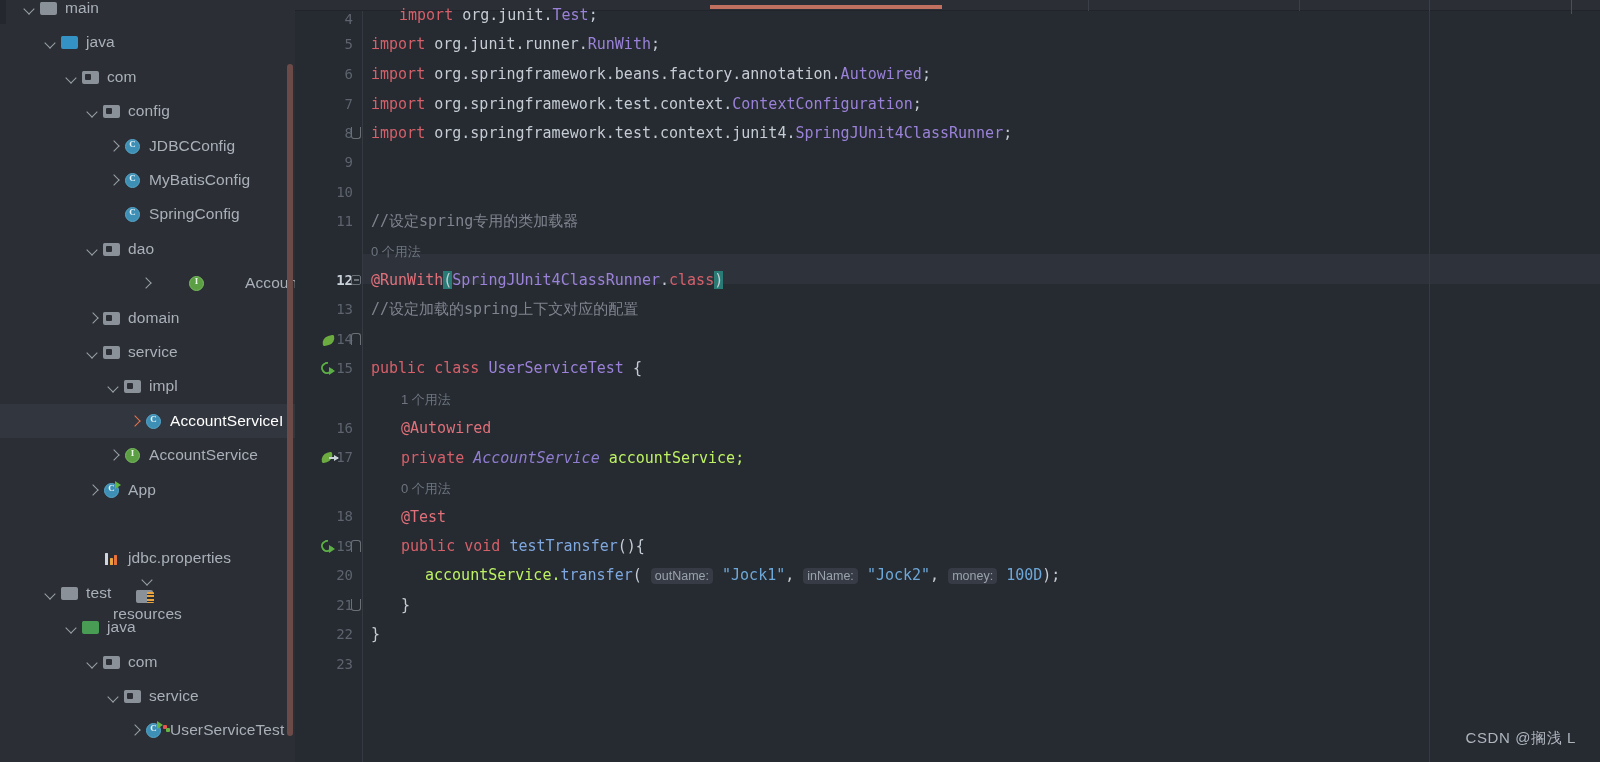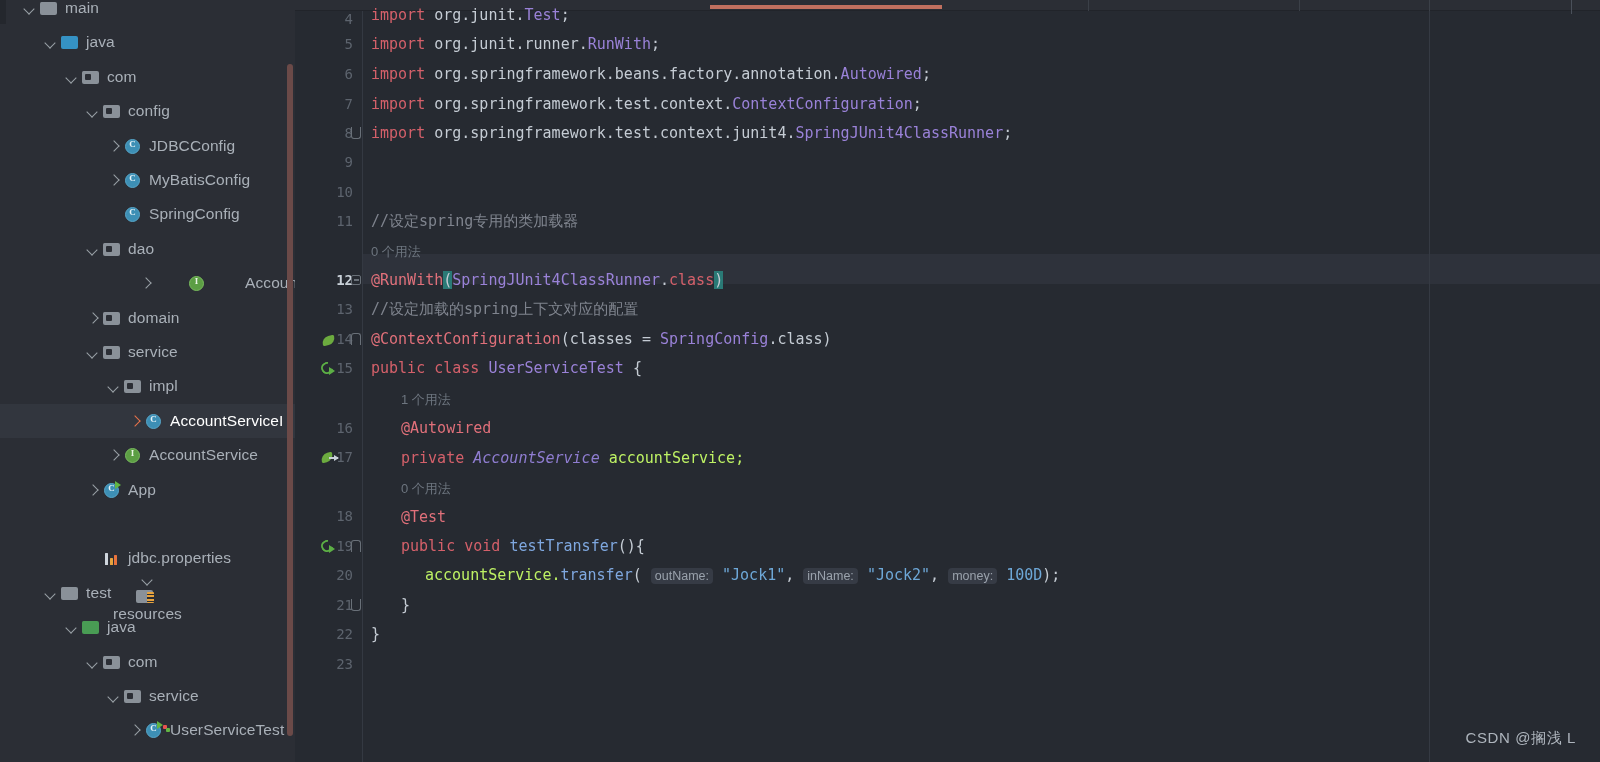--- a/index.html
+++ b/index.html
@@ -496,30 +496,29 @@
           <span class="brace-end"></span>
         </div>
         <div class="gutter-num" style="top: 615px;">22</div>
         <div class="gutter-num" style="top: 645px;">23</div>
       </div>
     <div id="gutter-divider"></div>
     <div id="right-divider"></div>
     <div id="far-right-divider"></div>
 
     <div id="code">
-        <div class="cl" style="top: -6px;"><span class="kw">import</span><span class="pun"> org.junit.</span><span class="cls">Test</span><span class="pun">;</span></div>
+        <div class="cl" style="top: -6px; margin-left: 28px;"><span class="kw">import</span><span class="pun"> org.junit.</span><span class="cls">Test</span><span class="pun">;</span></div>
         <div class="cl" style="top: 23px;"><span class="kw">import</span><span class="pun"> org.junit.runner.</span><span class="cls">RunWith</span><span class="pun">;</span></div>
         <div class="cl" style="top: 53px;"><span class="kw">import</span><span class="pun"> org.springframework.beans.factory.annotation.</span><span class="cls">Autowired</span><span class="pun">;</span></div>
         <div class="cl" style="top: 83px;"><span class="kw">import</span><span class="pun"> org.springframework.test.context.</span><span class="cls">ContextConfiguration</span><span class="pun">;</span></div>
         <div class="cl" style="top: 112px;"><span class="kw">import</span><span class="pun"> org.springframework.test.context.junit4.</span><span class="cls">SpringJUnit4ClassRunner</span><span class="pun">;</span></div>
         <div class="cl" style="top: 200px;"><span class="cmt">//设定spring专用的类加载器</span></div>
         <div class="cl" style="top: 230px;"><span class="hint">0 个用法</span></div>
         <div class="cl" style="top: 259px;"><span class="ann">@RunWith</span><span class="match">(</span><span class="cls">SpringJUnit4ClassRunner</span><span class="pun">.</span><span class="kw">class</span><span class="match">)</span></div>
         <div class="cl" style="top: 288px;"><span class="cmt">//设定加载的spring上下文对应的配置</span></div>
-        <div class="cl" style="top: 318px;"><span class="ann">@ContextConfiguration</span><span class="pun">(classes = </span><span class="cls">SpringConfig</span><span class="pun">.class)</span></div>
         <div class="cl" style="top: 347px;"><span class="kw">public class </span><span class="cls">UserServiceTest</span><span class="pun"> {</span></div>
         <div class="cl" style="top: 378px; left: 38px;"><span class="hint">1 个用法</span></div>
         <div class="cl" style="top: 407px; left: 38px;"><span class="ann">@Autowired</span></div>
         <div class="cl" style="top: 437px; left: 38px;"><span class="kw">private </span><span class="ital">AccountService</span><span class="fld"> accountService;</span></div>
         <div class="cl" style="top: 467px; left: 38px;"><span class="hint">0 个用法</span></div>
         <div class="cl" style="top: 496px; left: 38px;"><span class="ann">@Test</span></div>
         <div class="cl" style="top: 525px; left: 38px;"><span class="kw">public void </span><span class="mth">testTransfer</span><span class="pun">(){</span></div>
         <div class="cl" style="top: 554px; left: 62px;"><span class="fld">accountService.</span><span class="mth">transfer</span><span class="pun">( </span><span class="inlay">outName:</span> <span class="str">"Jock1"</span><span class="pun">, </span><span class="inlay">inName:</span> <span class="str">"Jock2"</span><span class="pun">, </span><span class="inlay">money:</span> <span class="num">100D</span><span class="pun">);</span></div>
         <div class="cl" style="top: 584px; left: 38px;"><span class="pun">}</span></div>
         <div class="cl" style="top: 613px;"><span class="pun">}</span></div>

